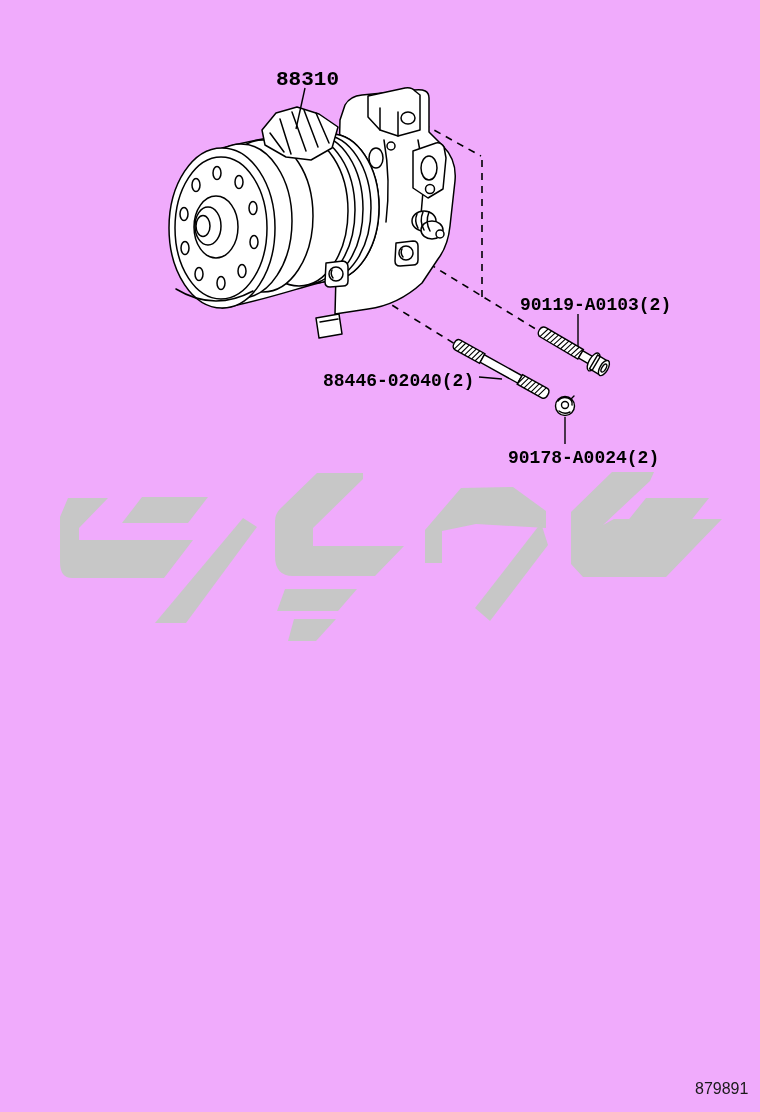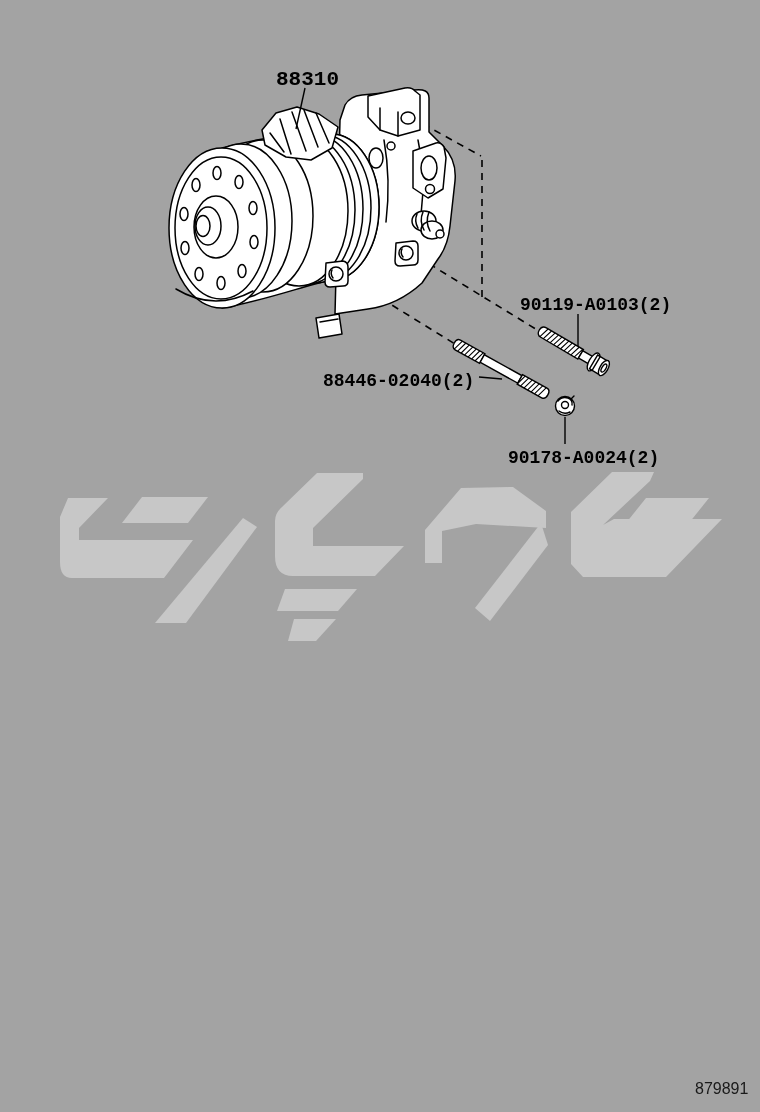--- a/index.html
+++ b/index.html
@@ -1,18 +1,18 @@
 <!DOCTYPE html>
 <html><head>
 <meta charset="utf-8">
 <style>
   html,body{margin:0;padding:0;background:#ffffff;}
   body{width:760px;height:1112px;overflow:hidden;position:relative;
        font-family:"Liberation Mono", monospace;}
-  .page{position:absolute;inset:0;background:#a3a3a3;}
+  .page{position:absolute;inset:0;background:#f0abfc;}
   svg{display:block;}
   text.part-label{font-family:"Liberation Mono", monospace;font-weight:bold;fill:#000;}
   text.fig-num{font-family:"Liberation Sans", sans-serif;font-weight:400;fill:#1a1a1a;}
 </style>
 </head>
 <body>
 
 <div class="page">
 <svg width="760" height="1112" viewBox="0 0 760 1112">
 

